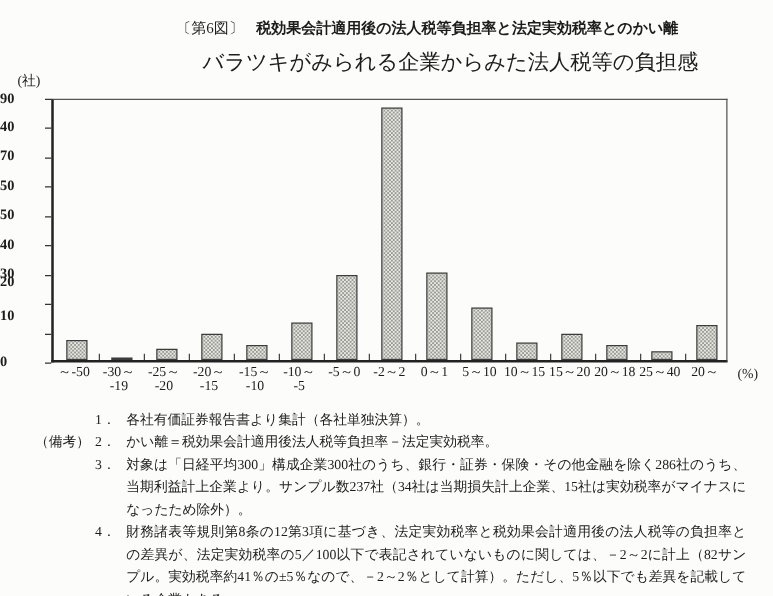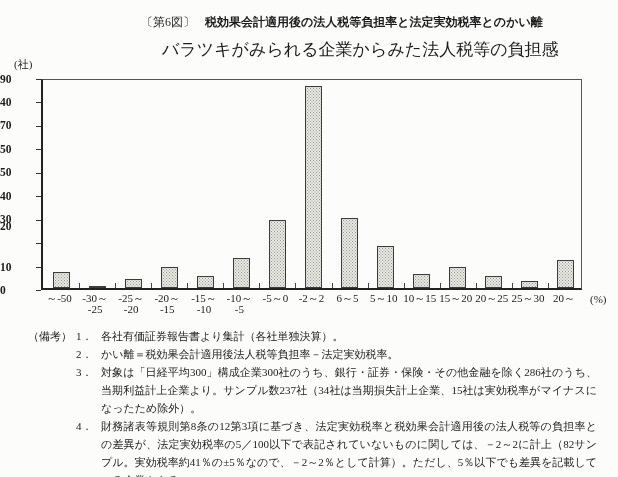--- a/index.html
+++ b/index.html
@@ -33,21 +33,21 @@
   .ytick { position:absolute; width:5px; height:1px; background:#333; }
   .ylab { position:absolute; width:34px; text-align:left; font-size:11.5px; line-height:13px;font-weight:bold; }
   .xlab {
     position:absolute; top:293px; transform:translateX(-50%);
     font-size:11px; line-height:11px; text-align:center; white-space:pre-line;
   }
   .y-unit { position:absolute; top:57px; left:14px; font-size:11px; }
   .x-unit { position:absolute; top:293px; left:590px; font-size:11px; }
 
   
-  .notes-label { position:absolute; top:327px; left:28px; font-size:11px; line-height:18px; }
+  .notes-label { position:absolute; top:345px; left:28px; font-size:11px; line-height:18px; }
   .notes { position:absolute; top:327px; left:76px; width:521px; list-style:none; }
   .notes li { display:flex; font-size:11px; line-height:18px; }
   .notes li .num { flex:0 0 25px; }
   .notes li .txt { flex:1 1 auto; text-align:justify; }
 </style>
 </head>
 <body>
 
 <div class="page">
 
@@ -85,21 +85,21 @@
       <div class="xtick" style="left: 324.6px;"></div>
       <div class="xtick" style="left: 360.667px;"></div>
       <div class="xtick" style="left: 396.733px;"></div>
       <div class="xtick" style="left: 432.8px;"></div>
       <div class="xtick" style="left: 468.867px;"></div>
       <div class="xtick" style="left: 504.933px;"></div>
     </div>
   <div id="yaxis">
       <span class="ylab" style="left: 0px; top: 283.5px;">0</span>
       <div class="ytick" style="left: 36px; top: 290px;"></div>
-      <span class="ylab" style="left: 0px; top: 261px;">10</span>
+      <span class="ylab" style="left: 0px; top: 247px;">10</span>
       <div class="ytick" style="left: 36px; top: 266.556px;"></div>
       <span class="ylab" style="left: 0px; top: 220px;">20</span>
       <div class="ytick" style="left: 36px; top: 243.111px;"></div>
       <span class="ylab" style="left: 0px; top: 213.167px;">30</span>
       <div class="ytick" style="left: 36px; top: 219.667px;"></div>
       <span class="ylab" style="left: 0px; top: 189.722px;">40</span>
       <div class="ytick" style="left: 36px; top: 196.222px;"></div>
       <span class="ylab" style="left: 0px; top: 166.278px;">50</span>
       <div class="ytick" style="left: 36px; top: 172.778px;"></div>
       <span class="ylab" style="left: 0px; top: 142.833px;">50</span>
@@ -107,37 +107,37 @@
       <span class="ylab" style="left: 0px; top: 119.389px;">70</span>
       <div class="ytick" style="left: 36px; top: 125.889px;"></div>
       <span class="ylab" style="left: 0px; top: 95.9444px;">40</span>
       <div class="ytick" style="left: 36px; top: 102.444px;"></div>
       <span class="ylab" style="left: 0px; top: 72.5px;">90</span>
       <div class="ytick" style="left: 36px; top: 79px;"></div>
     </div>
   <div id="xaxis">
       <span class="xlab" style="left: 59.0333px;">～-50</span>
       <span class="xlab" style="left: 95.1px;">-30～
--25</span>
+-19</span>
       <span class="xlab" style="left: 131.167px;">-25～
 -20</span>
       <span class="xlab" style="left: 167.233px;">-20～
 -15</span>
       <span class="xlab" style="left: 204px;">-15～
 -10</span>
       <span class="xlab" style="left: 239.367px;">-10～
 -5</span>
       <span class="xlab" style="left: 275.433px;">-5～0</span>
       <span class="xlab" style="left: 311.5px;">-2～2</span>
-      <span class="xlab" style="left: 347.567px;">6～5</span>
+      <span class="xlab" style="left: 347.567px;">0～1</span>
       <span class="xlab" style="left: 383.633px;">5～10</span>
       <span class="xlab" style="left: 419.7px;">10～15</span>
       <span class="xlab" style="left: 455.767px;">15～20</span>
-      <span class="xlab" style="left: 491.833px;">20～25</span>
-      <span class="xlab" style="left: 527.9px;">25～30</span>
+      <span class="xlab" style="left: 491.833px;">20～18</span>
+      <span class="xlab" style="left: 527.9px;">25～40</span>
       <span class="xlab" style="left: 563.967px;">20～</span>
     </div>
 
   <div class="x-unit">(%)</div>
 
   <div class="notes-label">（備考）</div>
   <ol class="notes">
     <li>
       <span class="num">1．</span>
       <div class="txt">各社有価証券報告書より集計（各社単独決算）。</div>

